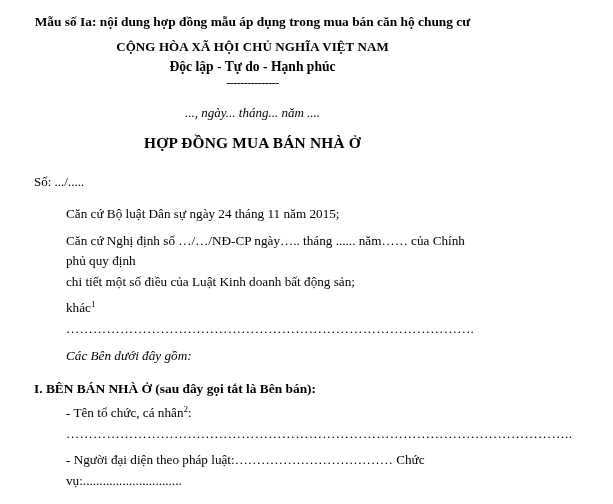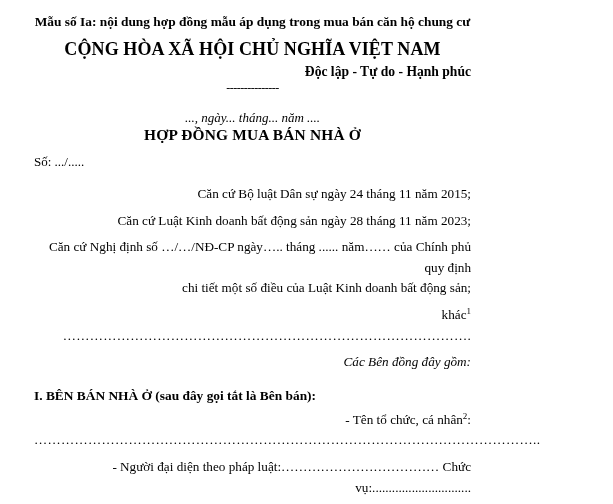--- a/index.html
+++ b/index.html
@@ -24,60 +24,62 @@
   .italic {
     font-style: italic;
   }
   .header-title {
     font-size: 13.4px;
     font-weight: bold;
     text-align: center;
     margin-bottom: 9px;
   }
   .national-title {
-    font-size: 18px;
+    font-size: 13px;
     font-weight: bold;
     text-align: center;
     letter-spacing: 0.1px;
     margin-bottom: 4px;
   }
   .motto {
     font-size: 13.6px;
     font-weight: bold;
-    text-align: right;
+    text-align: center;
     margin-bottom: 1px;
   }
   .rule {
     text-align: center;
     font-size: 12px;
     letter-spacing: -0.5px;
     margin-bottom: 14px;
   }
   .date-line {
     text-align: center;
     font-size: 13px;
     font-style: italic;
+    margin-bottom: 13px;
   }
   .doc-title {
     font-size: 15.4px;
     font-weight: bold;
     text-align: center;
     letter-spacing: 0.2px;
-    margin-bottom: 10px;
+    margin-bottom: 22px;
   }
   .doc-number {
     font-size: 13px;
     text-align: left;
     margin-bottom: 14px;
   }
   .para {
     font-size: 13.2px;
     line-height: 1.56;
     margin-bottom: 6px;
-    text-align: right;
+    text-align: left;
+    margin-left: 32px;
   }
   .para.tight {
     margin-bottom: 1px;
   }
   .para.nospace {
     margin-bottom: 0;
   }
   .section-head {
     font-size: 13.4px;
     font-weight: bold;
@@ -110,31 +112,30 @@
   <div class="rule">---------------</div>
 
   <div class="date-line">..., ngày... tháng... năm ....</div>
 
   <div class="doc-title">HỢP ĐỒNG MUA BÁN NHÀ Ở</div>
 
   <div class="doc-number">Số: .../.....</div>
 
   <div class="para">Căn cứ Bộ luật Dân sự ngày 24 tháng 11 năm 2015;</div>
 
-  <div class="para">Căn cứ Luật Kinh doanh bất động sản ngày 28 tháng 11 năm 2023;</div>
 
   <div class="para nospace">Căn cứ Nghị định số …/…/NĐ-CP ngày….. tháng ...... năm…… của Chính phủ quy định</div>
   <div class="para">chi tiết một số điều của Luật Kinh doanh bất động sản;</div>
 
   <div class="para">
     <span>khác</span><sup>1</sup><span class="dots"> ……………………………………………………………………………….</span>
   </div>
 
 
-  <div class="para italic">Các Bên đồng đây gồm:</div>
+  <div class="para italic">Các Bên dưới đây gồm:</div>
 
   <div class="section-head">
     <span>I. BÊN BÁN NHÀ Ở</span>
     <span class="sub">(sau đây gọi tắt là Bên bán):</span>
   </div>
 
   <div class="para nospace">
     <span>- Tên tổ chức, cá nhân</span><sup>2</sup><span>:</span>
   </div>
   <div class="para dots">…………………………………………………………………………………………………..</div>

